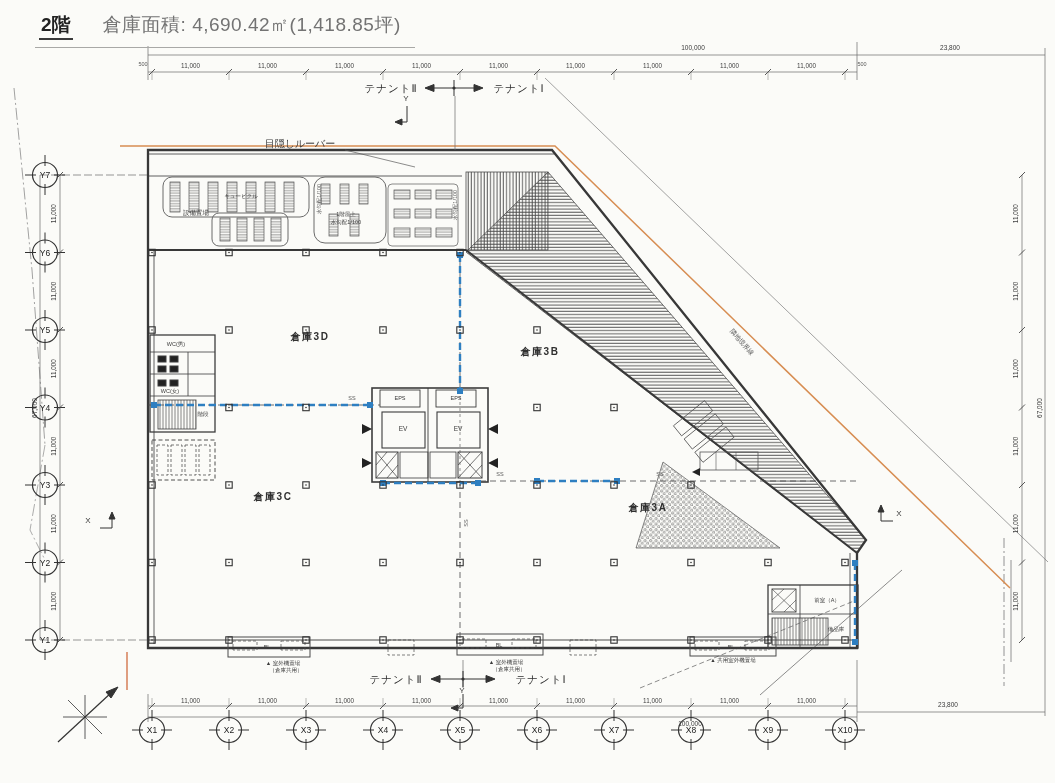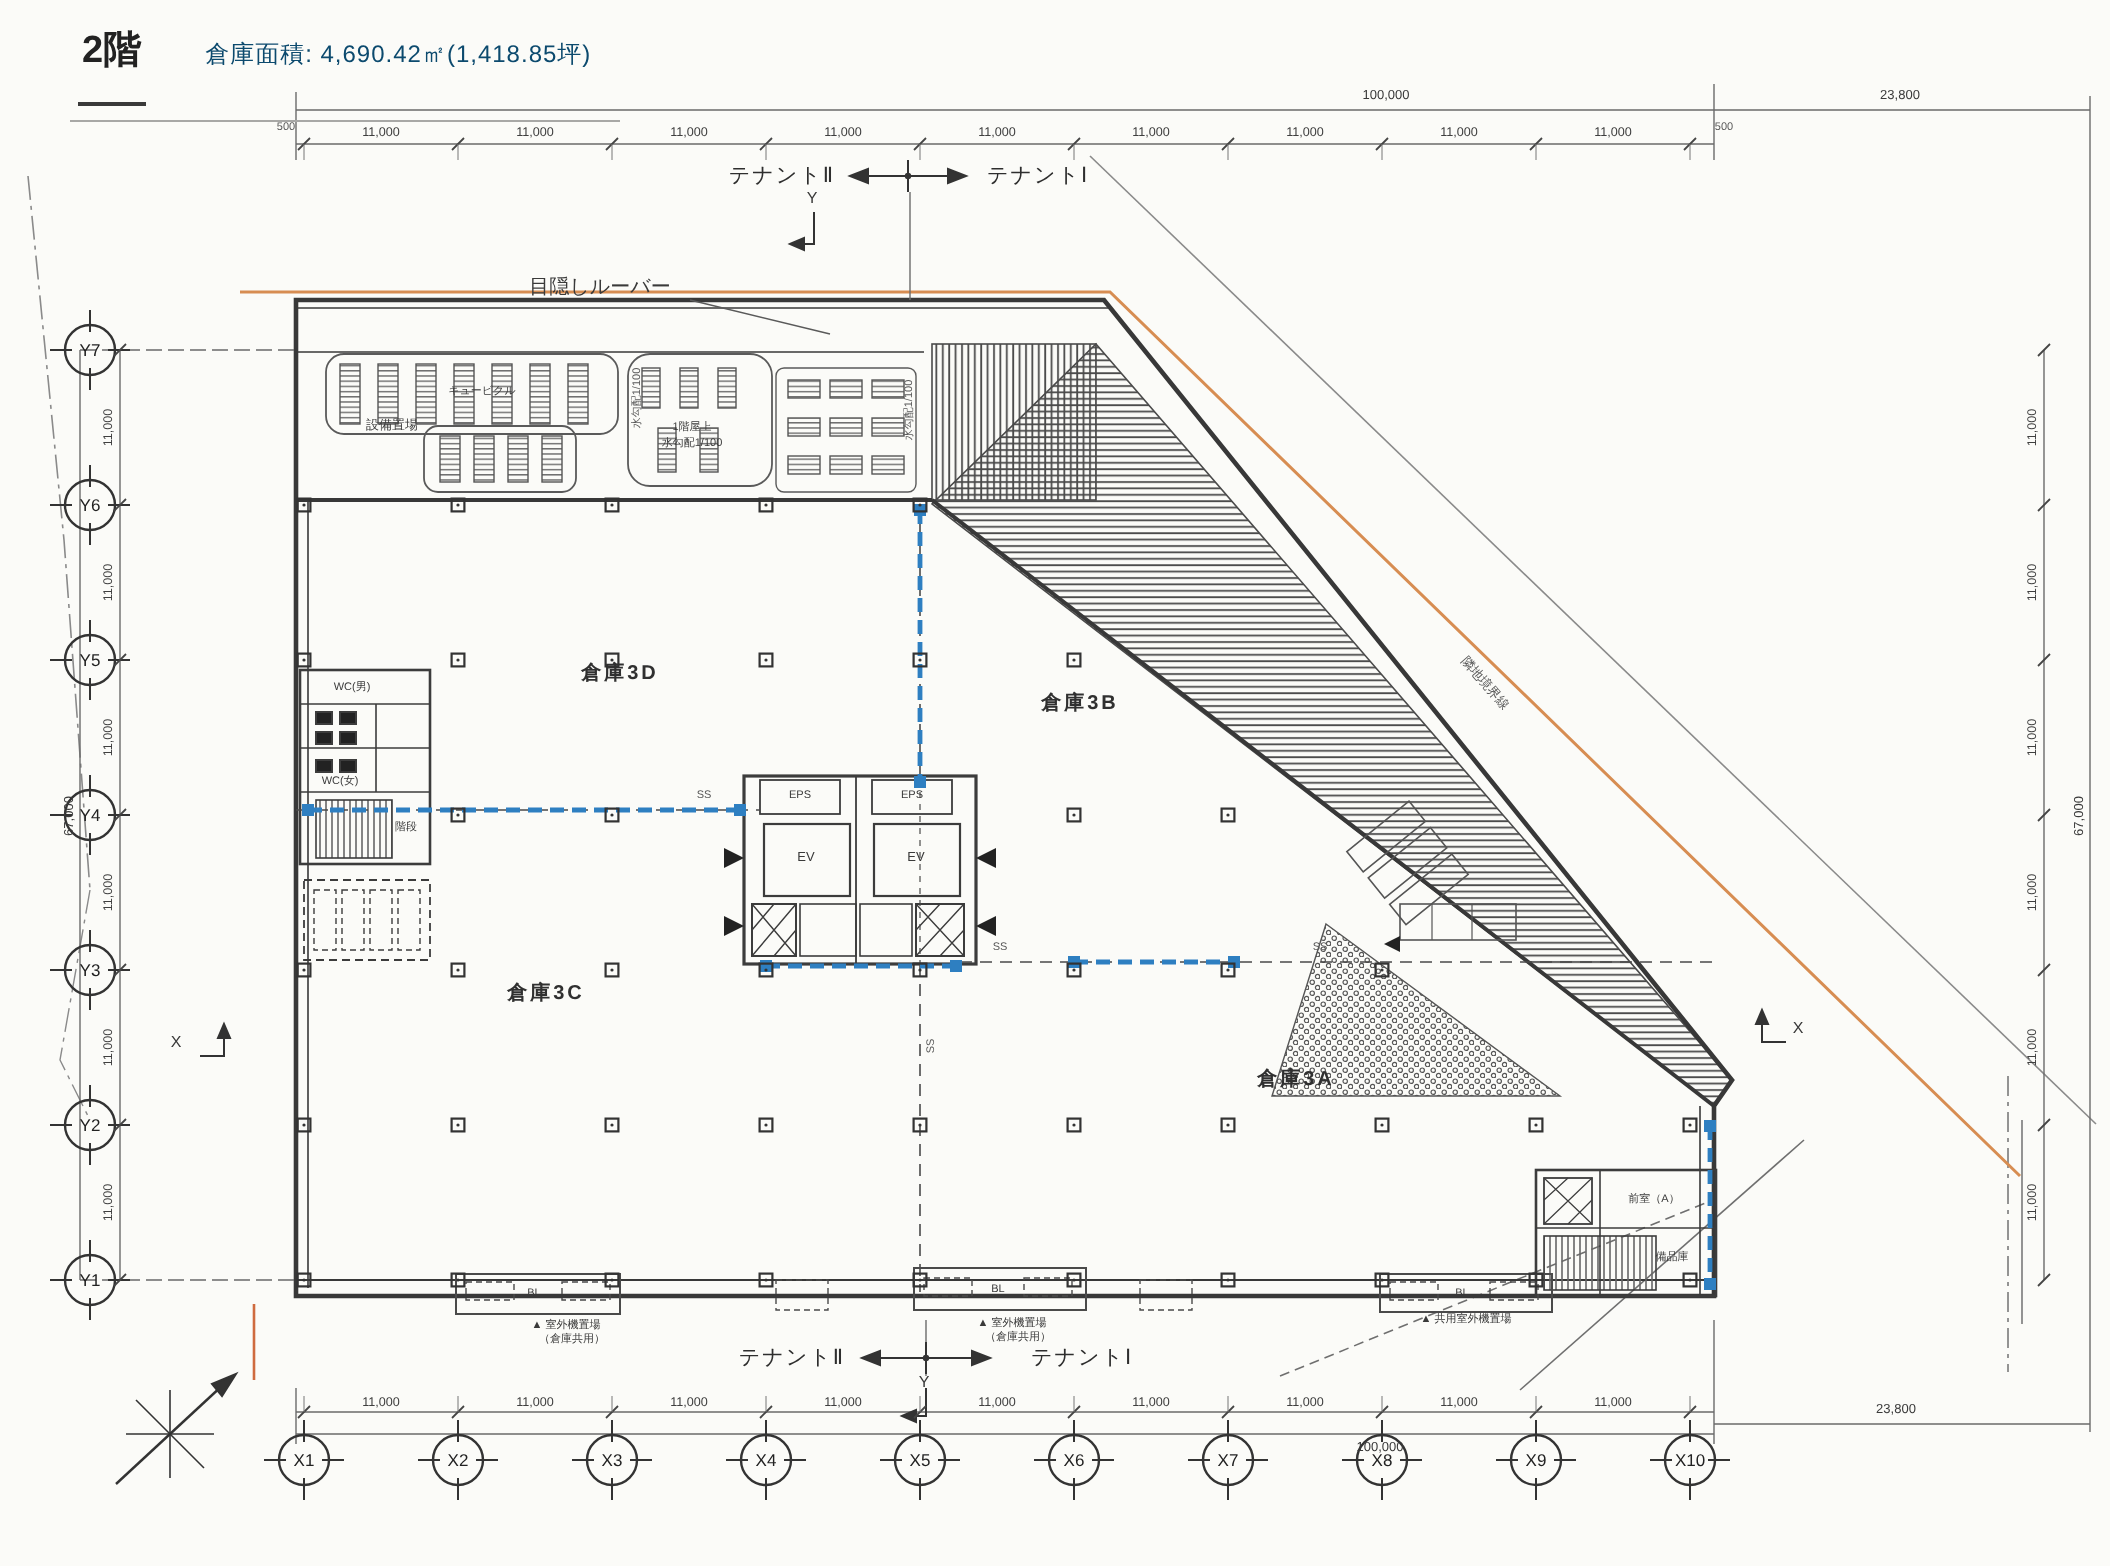--- a/index.html
+++ b/index.html
@@ -10,22 +10,22 @@
   .rot{transform:translate(-50%,-50%) rotate(-90deg);}
   .rot49{transform:translate(-50%,-50%) rotate(49deg);}
   .f5{font-size:5.5px;}
   .f6{font-size:6.5px;}
   .f7{font-size:10px;}
   .f8{font-size:8px;}
   .f12{font-size:10px;font-weight:bold;letter-spacing:1.5px;color:#303030;}
   .f10{font-size:10.5px;letter-spacing:1px;color:#2e2e2e;text-align:center;}
   .hdr{position:absolute;left:35px;top:10px;display:flex;align-items:baseline;gap:30px;
        border-bottom:1px solid #a8a8a6;padding:2px 14px 7px 4px;}
-  .hdr .floor{font-size:19px;font-weight:bold;color:#222;border-bottom:2.5px solid #3a3a3a;padding:0 2px 13px 2px;}
-  .hdr .area{font-size:12px;color:#0c4a6e;letter-spacing:.5px;}
+  .hdr .floor{font-size:19px;font-weight:bold;color:#222;border-bottom:2.5px solid #3a3a3a;padding:0 2px 0 2px;}
+  .hdr .area{font-size:19px;color:#737373;letter-spacing:.5px;}
   .gray{color:#5a5a5a;}
 </style>
 </head>
 <body>
 
 <div class="page">
 
 <svg width="1055" height="783" viewBox="0 0 1055 783">
   <defs>
     <pattern id="hatchH" width="4" height="3.2" patternUnits="userSpaceOnUse">
@@ -591,21 +591,21 @@
 </div>
 
 <div class="lbl f10" style="left:391px;top:88px">テナントⅡ</div>
 <div class="lbl f10" style="left:519px;top:88px">テナントⅠ</div>
 <div class="lbl f10" style="left:396px;top:679px">テナントⅡ</div>
 <div class="lbl f10" style="left:541px;top:679px">テナントⅠ</div>
 
 <div class="lbl f12" style="left:310px;top:337px">倉庫3D</div>
 <div class="lbl f12" style="left:540px;top:352px">倉庫3B</div>
 <div class="lbl f12" style="left:273px;top:497px">倉庫3C</div>
-<div class="lbl f12" style="left:648px;top:540px">倉庫3A</div>
+<div class="lbl f12" style="left:648px;top:508px">倉庫3A</div>
 
 <div class="lbl f5" style="left:400px;top:398px">EPS</div>
 <div class="lbl f5" style="left:456px;top:398px">EPS</div>
 <div class="lbl f6" style="left:403px;top:429px">EV</div>
 <div class="lbl f6" style="left:458px;top:429px">EV</div>
 
 <div class="lbl f5" style="left:176px;top:344px">WC(男)</div>
 <div class="lbl f5" style="left:170px;top:391px">WC(女)</div>
 <div class="lbl f5" style="left:203px;top:414px">階段</div>
 

